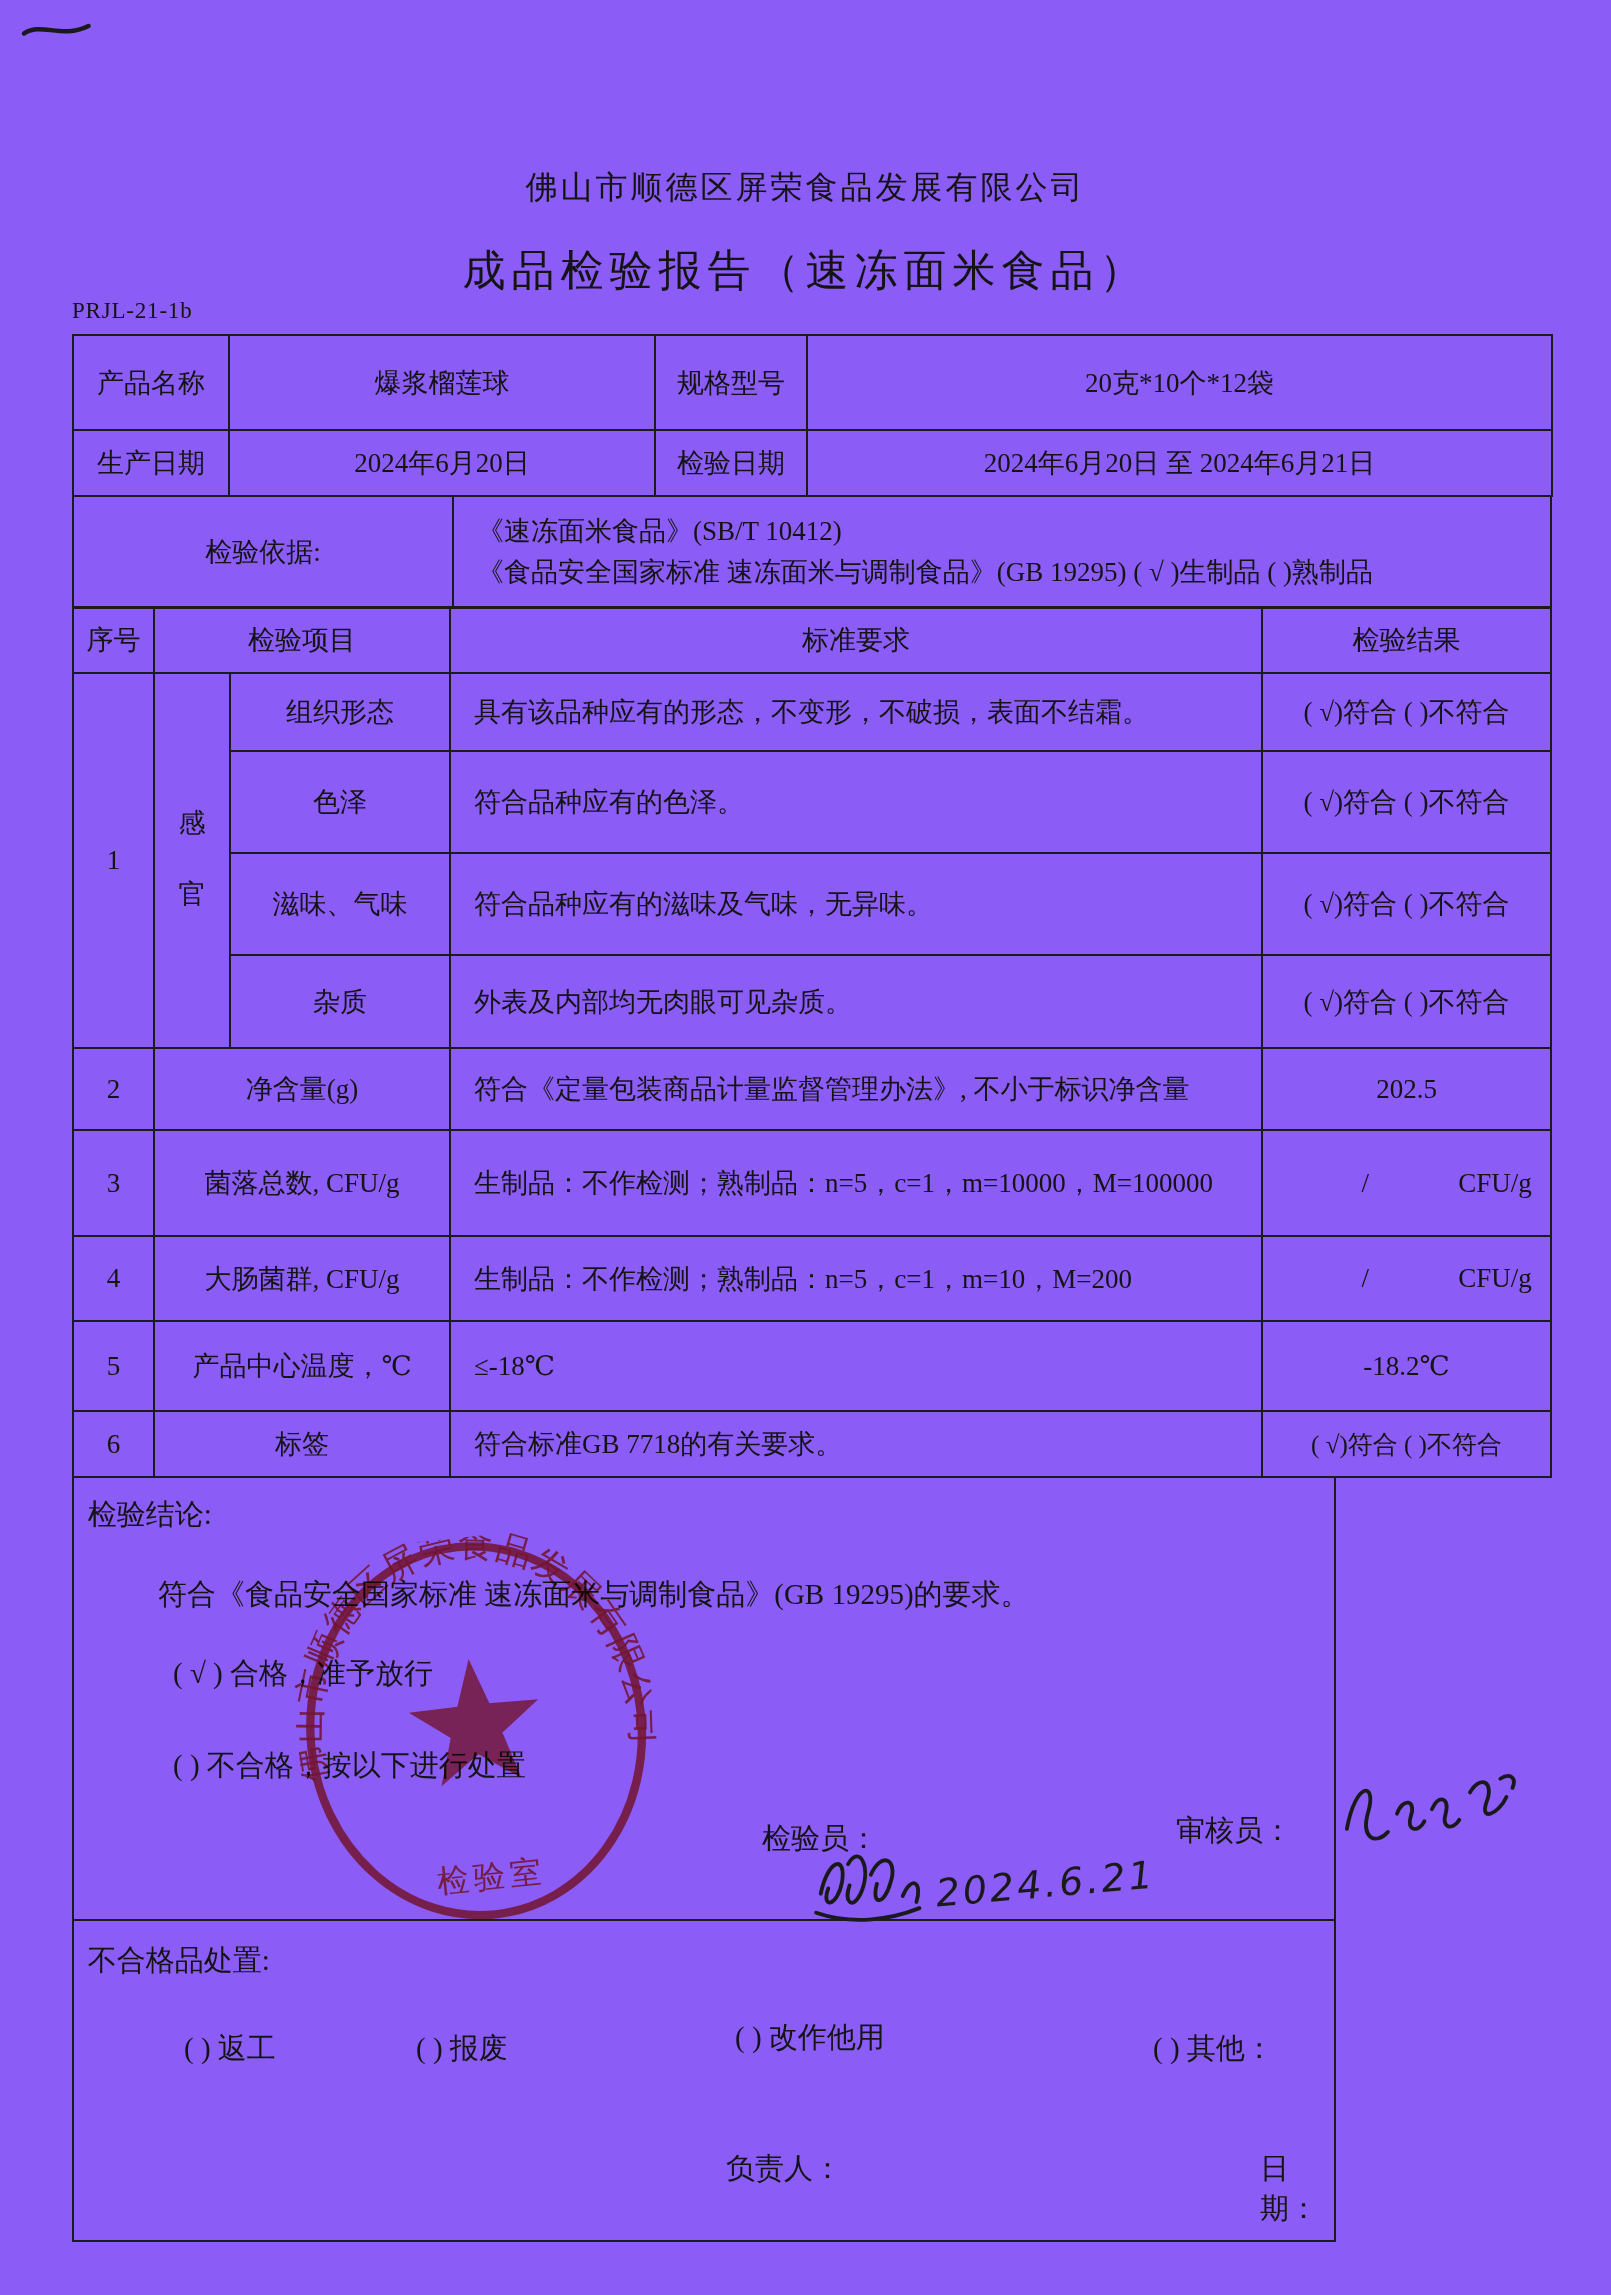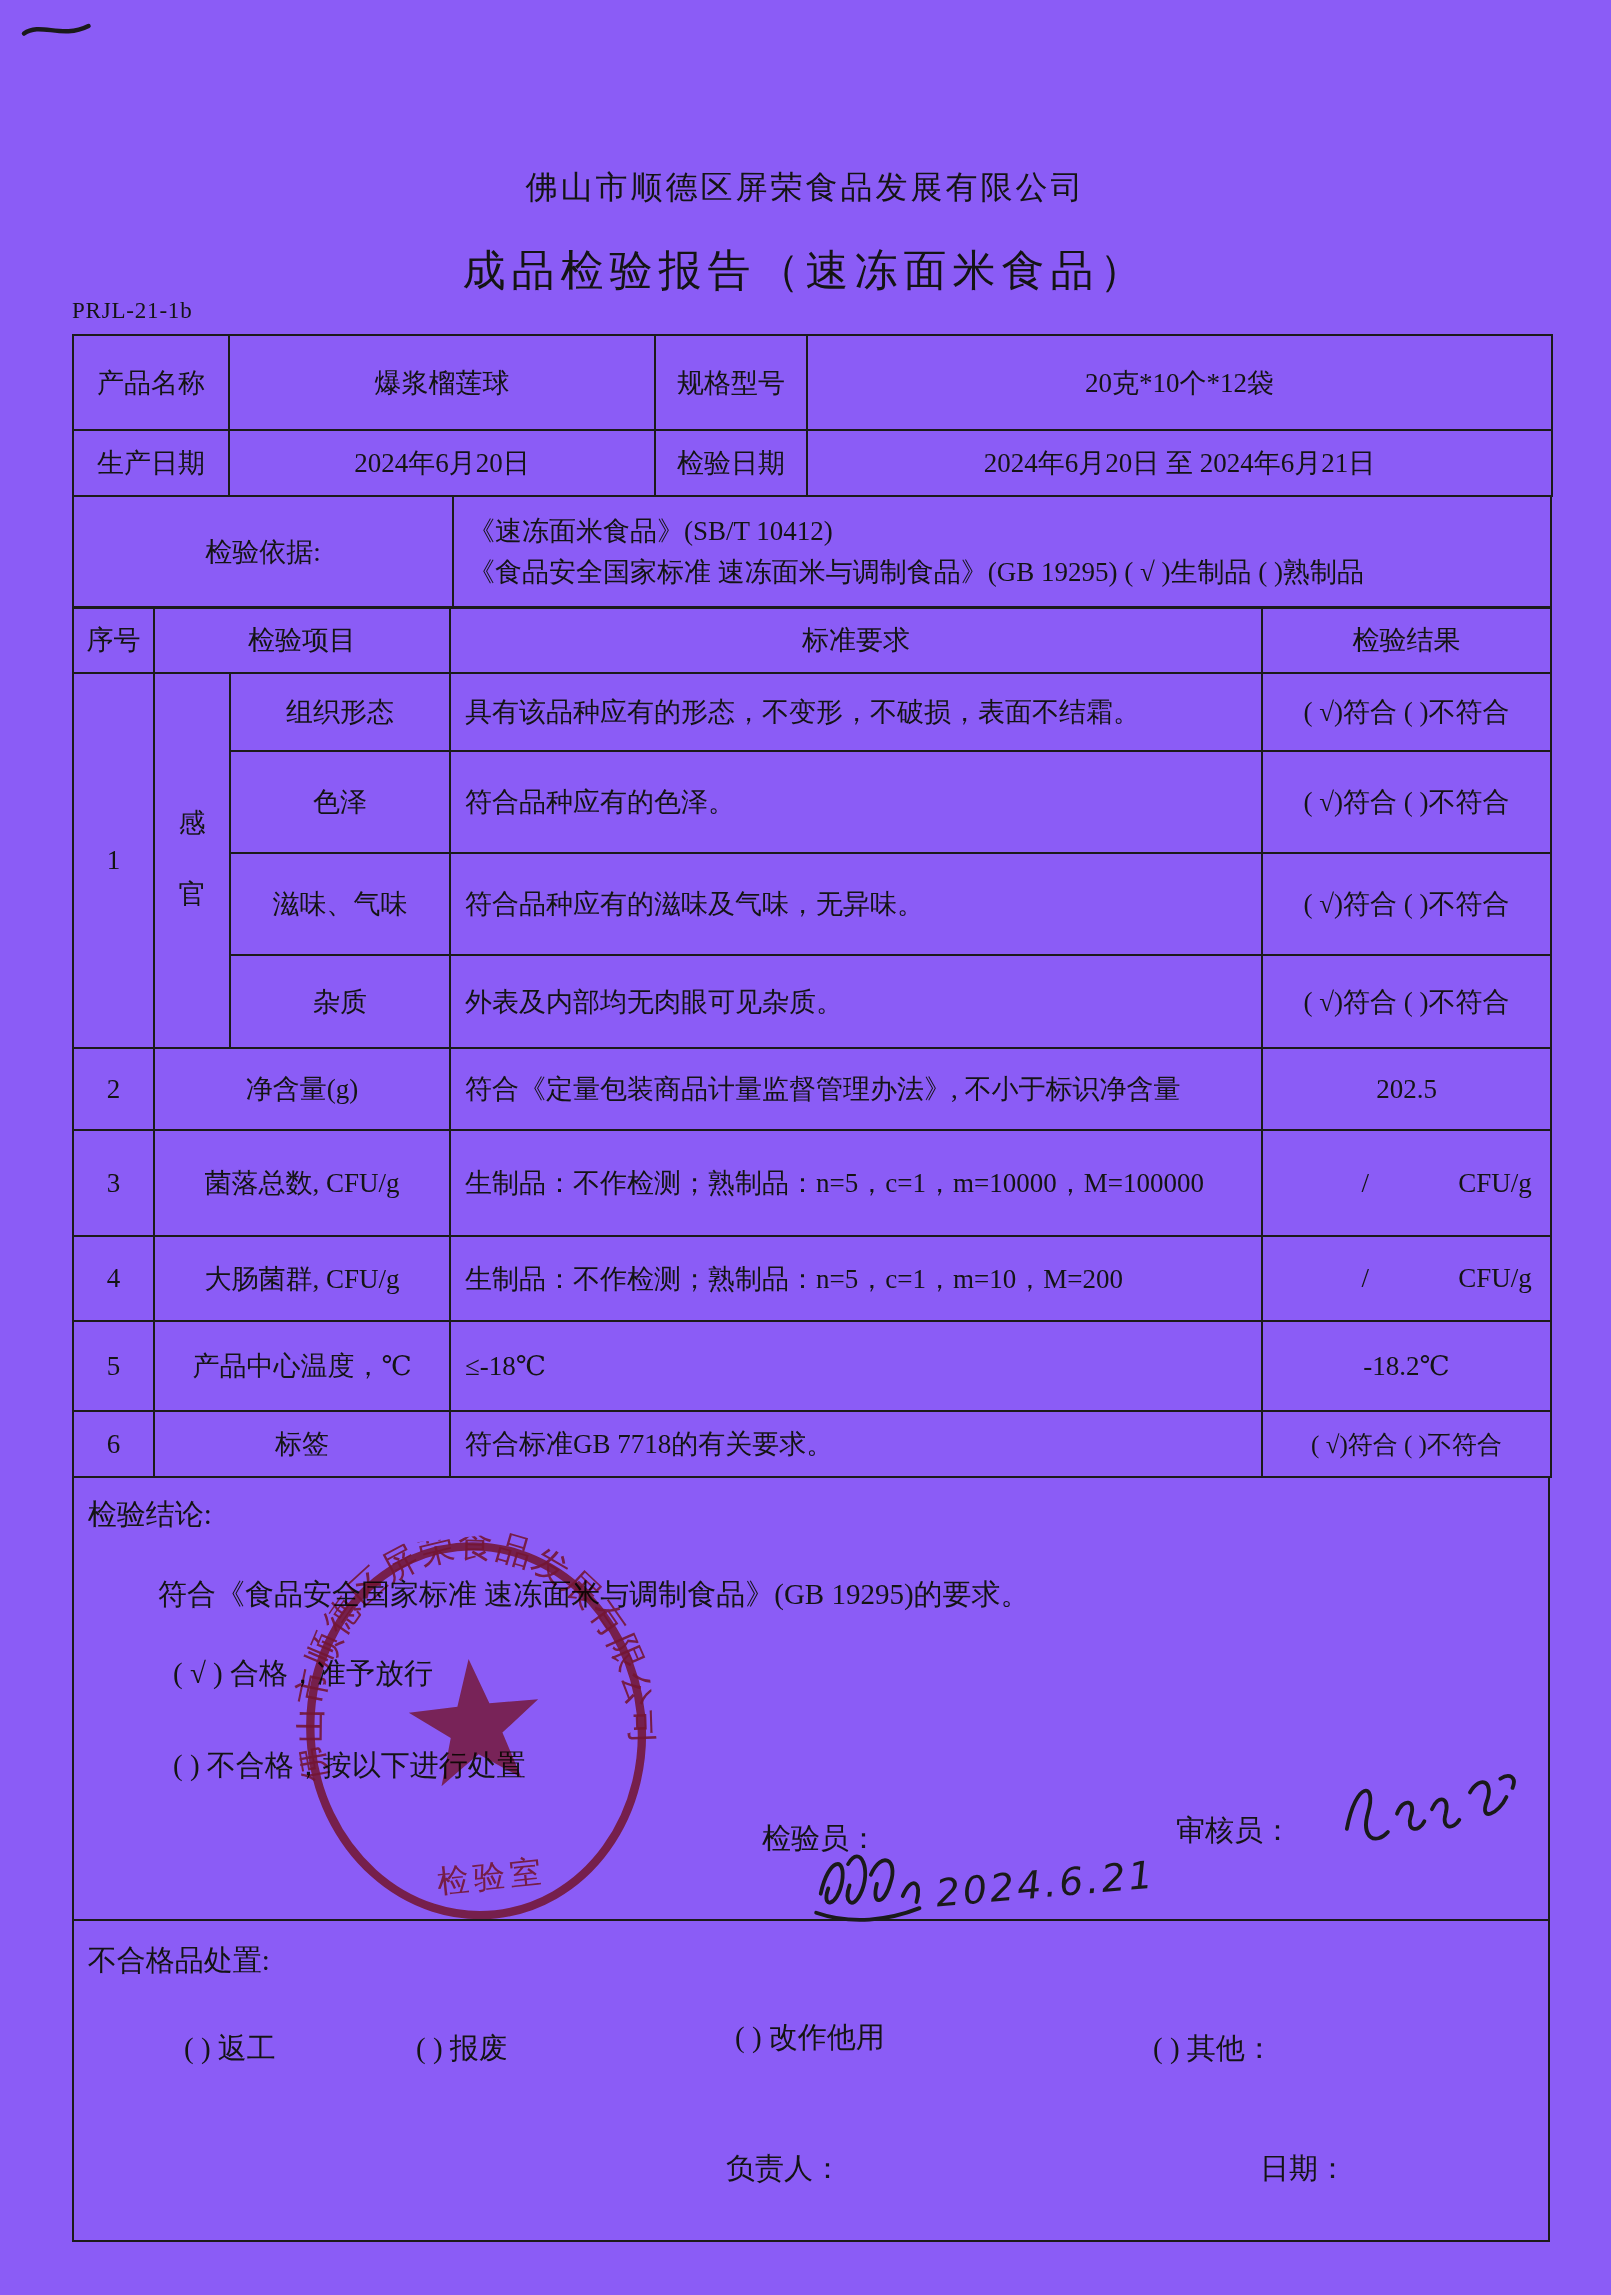--- a/index.html
+++ b/index.html
@@ -14,41 +14,41 @@
   .center-line{position:absolute;left:0;width:100%;text-align:center;}
   .company{top:166px;font-size:32px;letter-spacing:3px;}
   .doc-title{top:242px;font-size:43px;letter-spacing:6px;}
   .form-code{position:absolute;left:72px;top:298px;font-size:23px;letter-spacing:0.8px;}
 
   .sheet{position:absolute;left:72px;top:334px;width:1478px;}
   table{border-collapse:collapse;width:1478px;table-layout:fixed;border-radius:11px;}
   table+table, .box{margin-top:-2.3px;}
   td{border:2.3px solid #1b1b1b;font-size:27px;vertical-align:middle;padding:0 7.6px;box-sizing:border-box;}
   td.c{text-align:center;padding:0 3px;}
-  td.l{text-align:left;padding-left:14px;margin-top:24px;}
+  td.l{text-align:left;padding-left:23px;margin-top:24px;}
   .h125 td{height:95px;}
   .h97 td{height:66px;}
   .h148 td{height:112px;}
   .h103 td{height:78px;}
   .h134 td{height:102px;}
   .h122 td{height:93px;}
   .h108 td{height:82px;}
   .h140 td{height:106px;}
   .h112 td{height:85px;}
   .h118 td{height:90px;}
   .basis-cell{line-height:1.5;font-size:27px;padding:9px 10.6px;}
   .sense-vert{
     writing-mode:vertical-rl;text-orientation:upright;
     letter-spacing:2.6em;text-align:center;font-size:27px;
   }
   .res-split{display:flex;justify-content:space-between;align-items:center;}
   .res-split .slash{padding-left:91px;}
   .res-split .unit{padding-right:10.6px;}
 
-  .box{position:relative;width:1478px;border:2.3px solid #1b1b1b;box-sizing:border-box;background:transparent;}
+  .box{position:relative;width:1264px;border:2.3px solid #1b1b1b;box-sizing:border-box;background:transparent;}
   .box-conclusion{height:445px;}
   .box-disposal{height:323px;}
   .abs{position:absolute;}
   .t38{font-size:29px;}
 
   .stamp{position:absolute;left:224px;top:59px;width:357px;height:395px;transform:rotate(-6deg);opacity:.92;mix-blend-mode:multiply;pointer-events:none;}
   .sig{position:absolute;pointer-events:none;}
   .penmark{position:absolute;left:19px;top:16.7px;}
 </style>
 </head>

